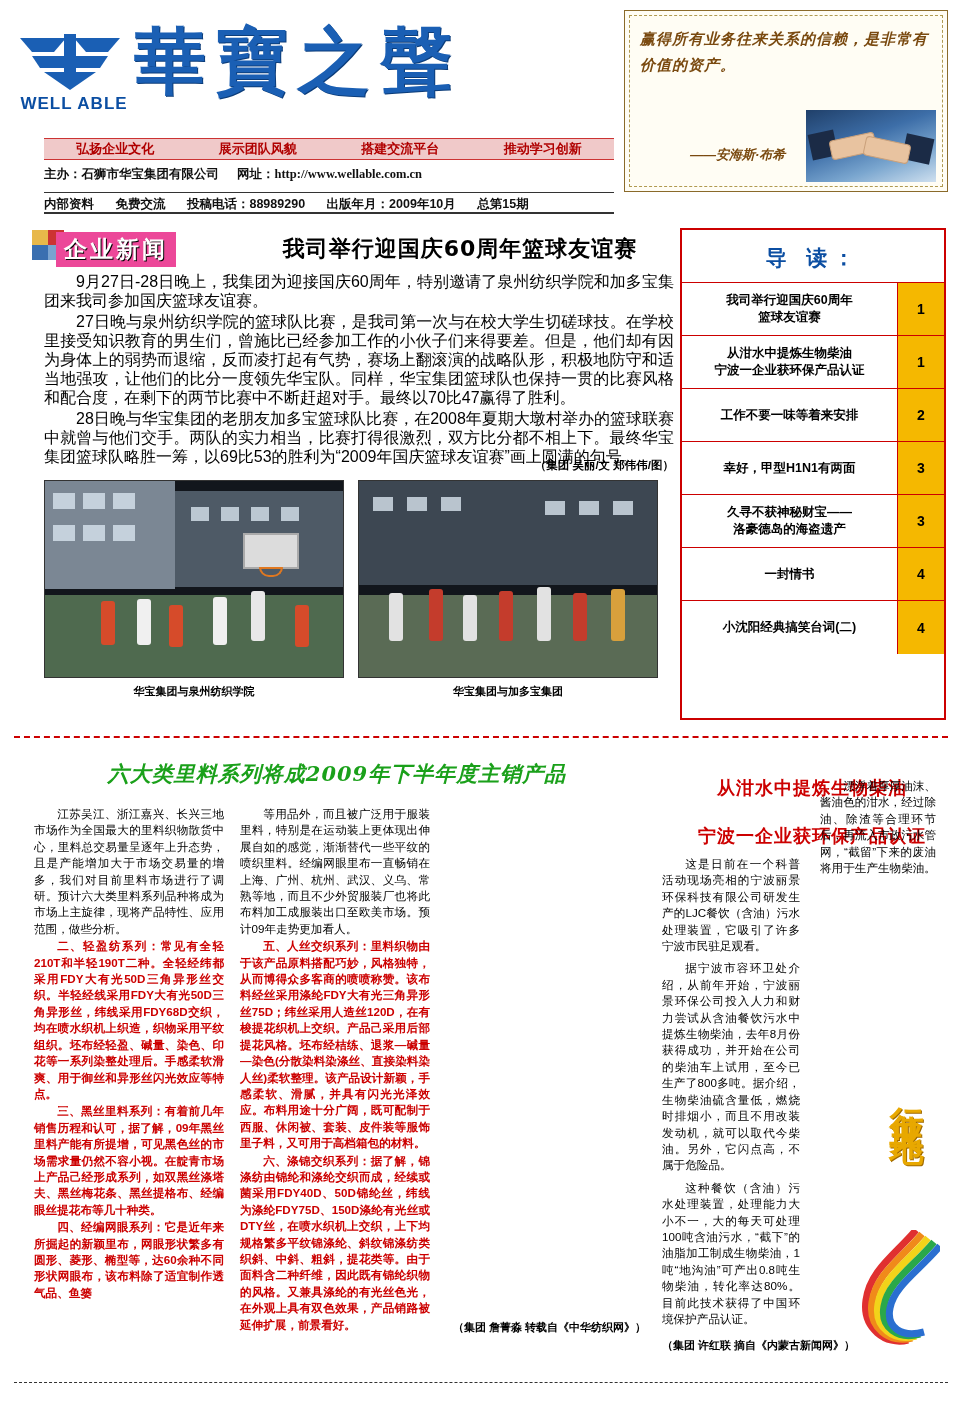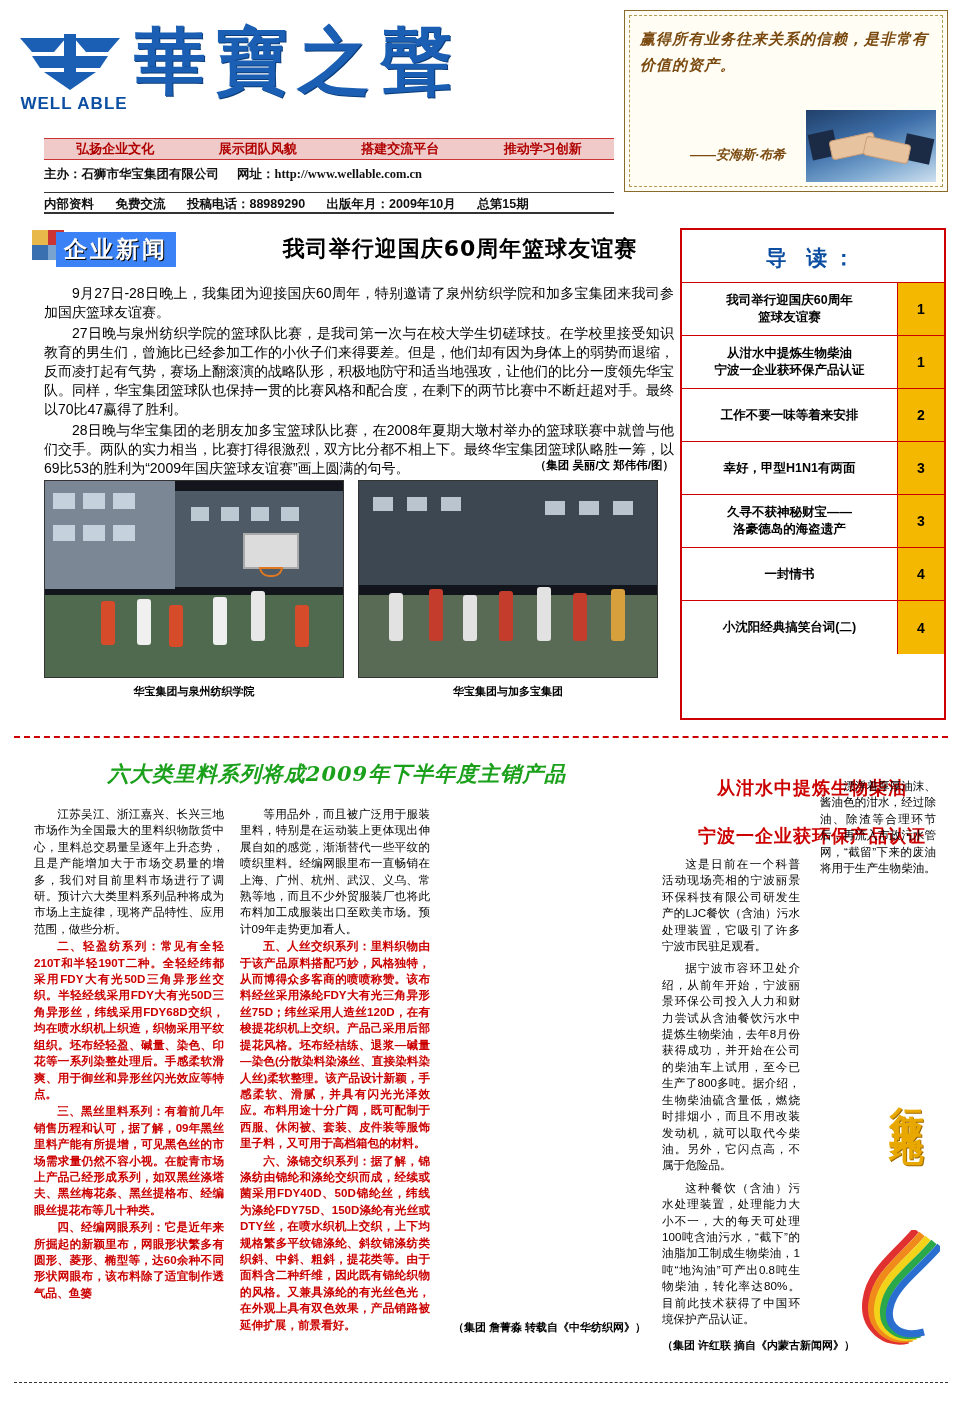--- a/index.html
+++ b/index.html
@@ -155,40 +155,40 @@
   }
   .news-badge .blk { position: absolute; width: 16px; height: 15px; }
   .news-badge-text {
     position: absolute;
     left: 24px; top: 2px;
     font-family: "DejaVu Serif", serif;
     font-weight: bold;
     font-size: 23px;
     color: #ffffff;
     letter-spacing: 3px;
-    background: #3b82f6;
+    background: #ec4899;
     padding: 2px 8px;
     text-shadow: 1px 1px 0 #000;
   }
   .headline1 {
     position: absolute;
     left: 226px; top: 16px;
     width: 440px;
     text-align: center;
     font-family: "DejaVu Sans", sans-serif;
     font-weight: bold;
     font-size: 22px;
     color: #000000;
     letter-spacing: 1px;
   }
   .article1 {
     position: absolute;
-    left: 30px; top: 66px;
+    left: 30px; top: 54px;
     width: 630px;
-    font-size: 14px;
+    font-size: 16px;
     line-height: 19px;
     text-align: justify;
     color: #000;
   }
   .article1 p { margin: 0 0 2px 0; text-indent: 2em; }
   .byline1 {
     position: absolute;
     left: 30px; top: 240px;
     width: 630px;
     text-align: right;

